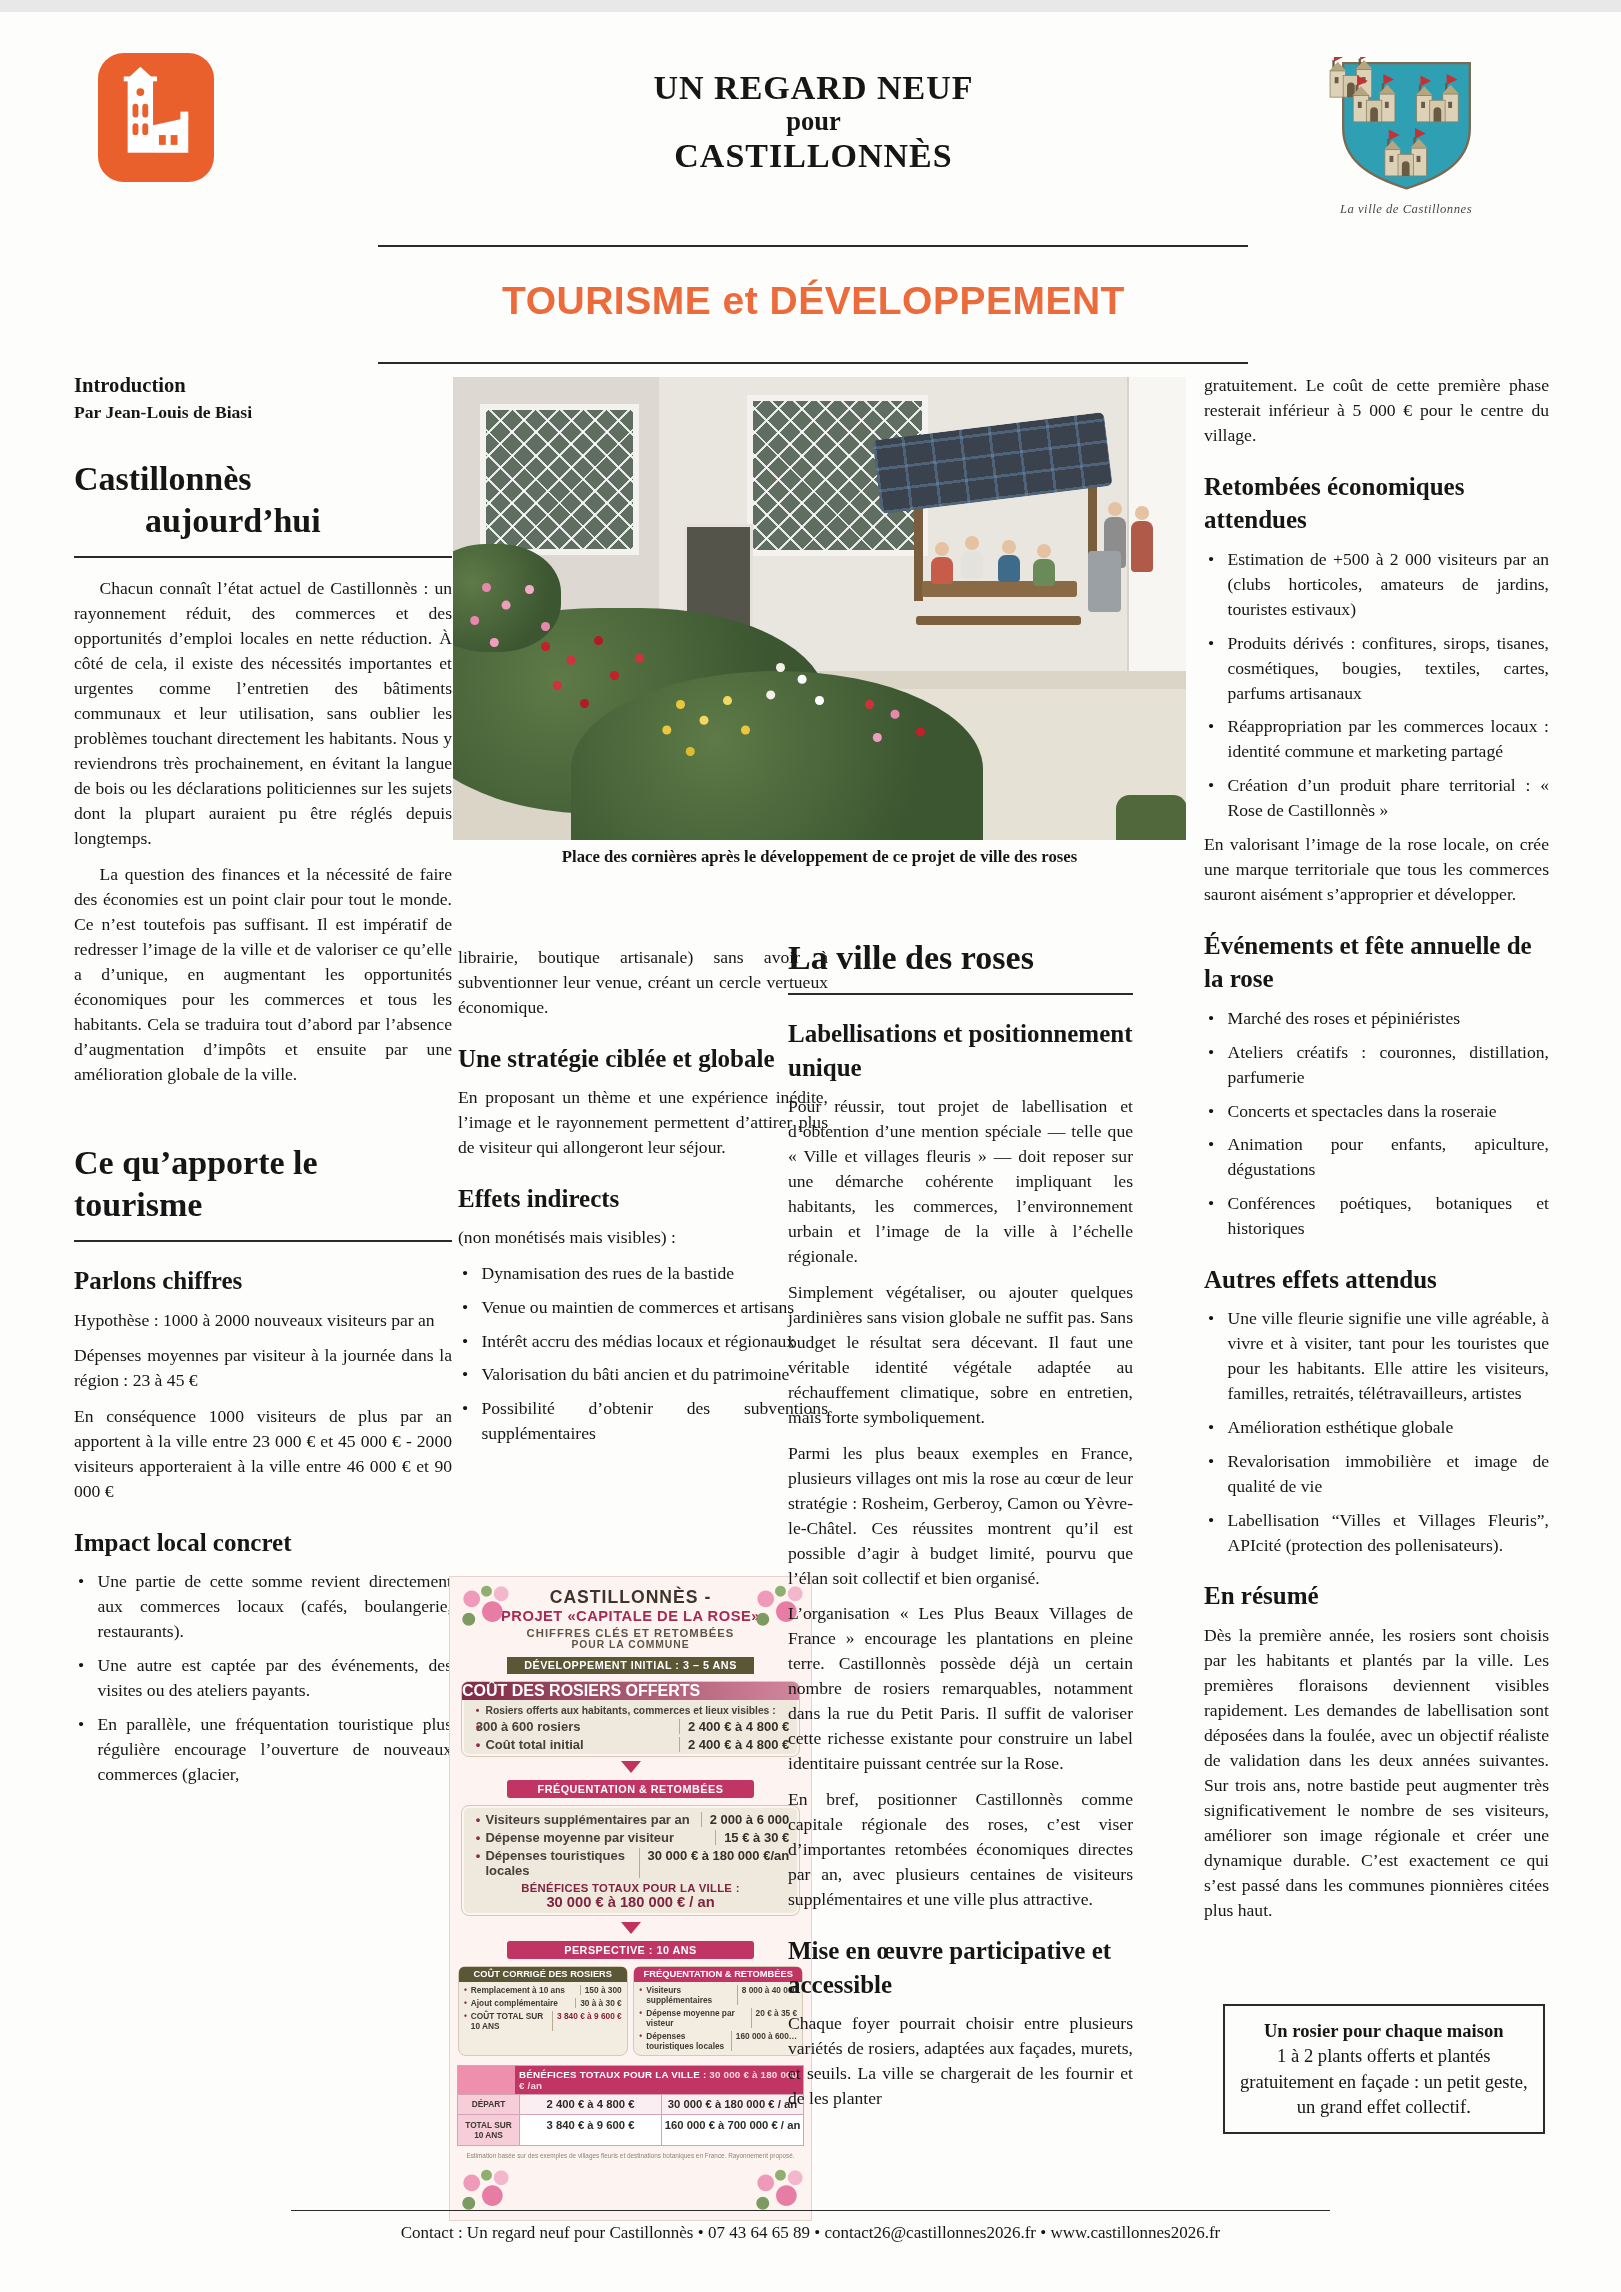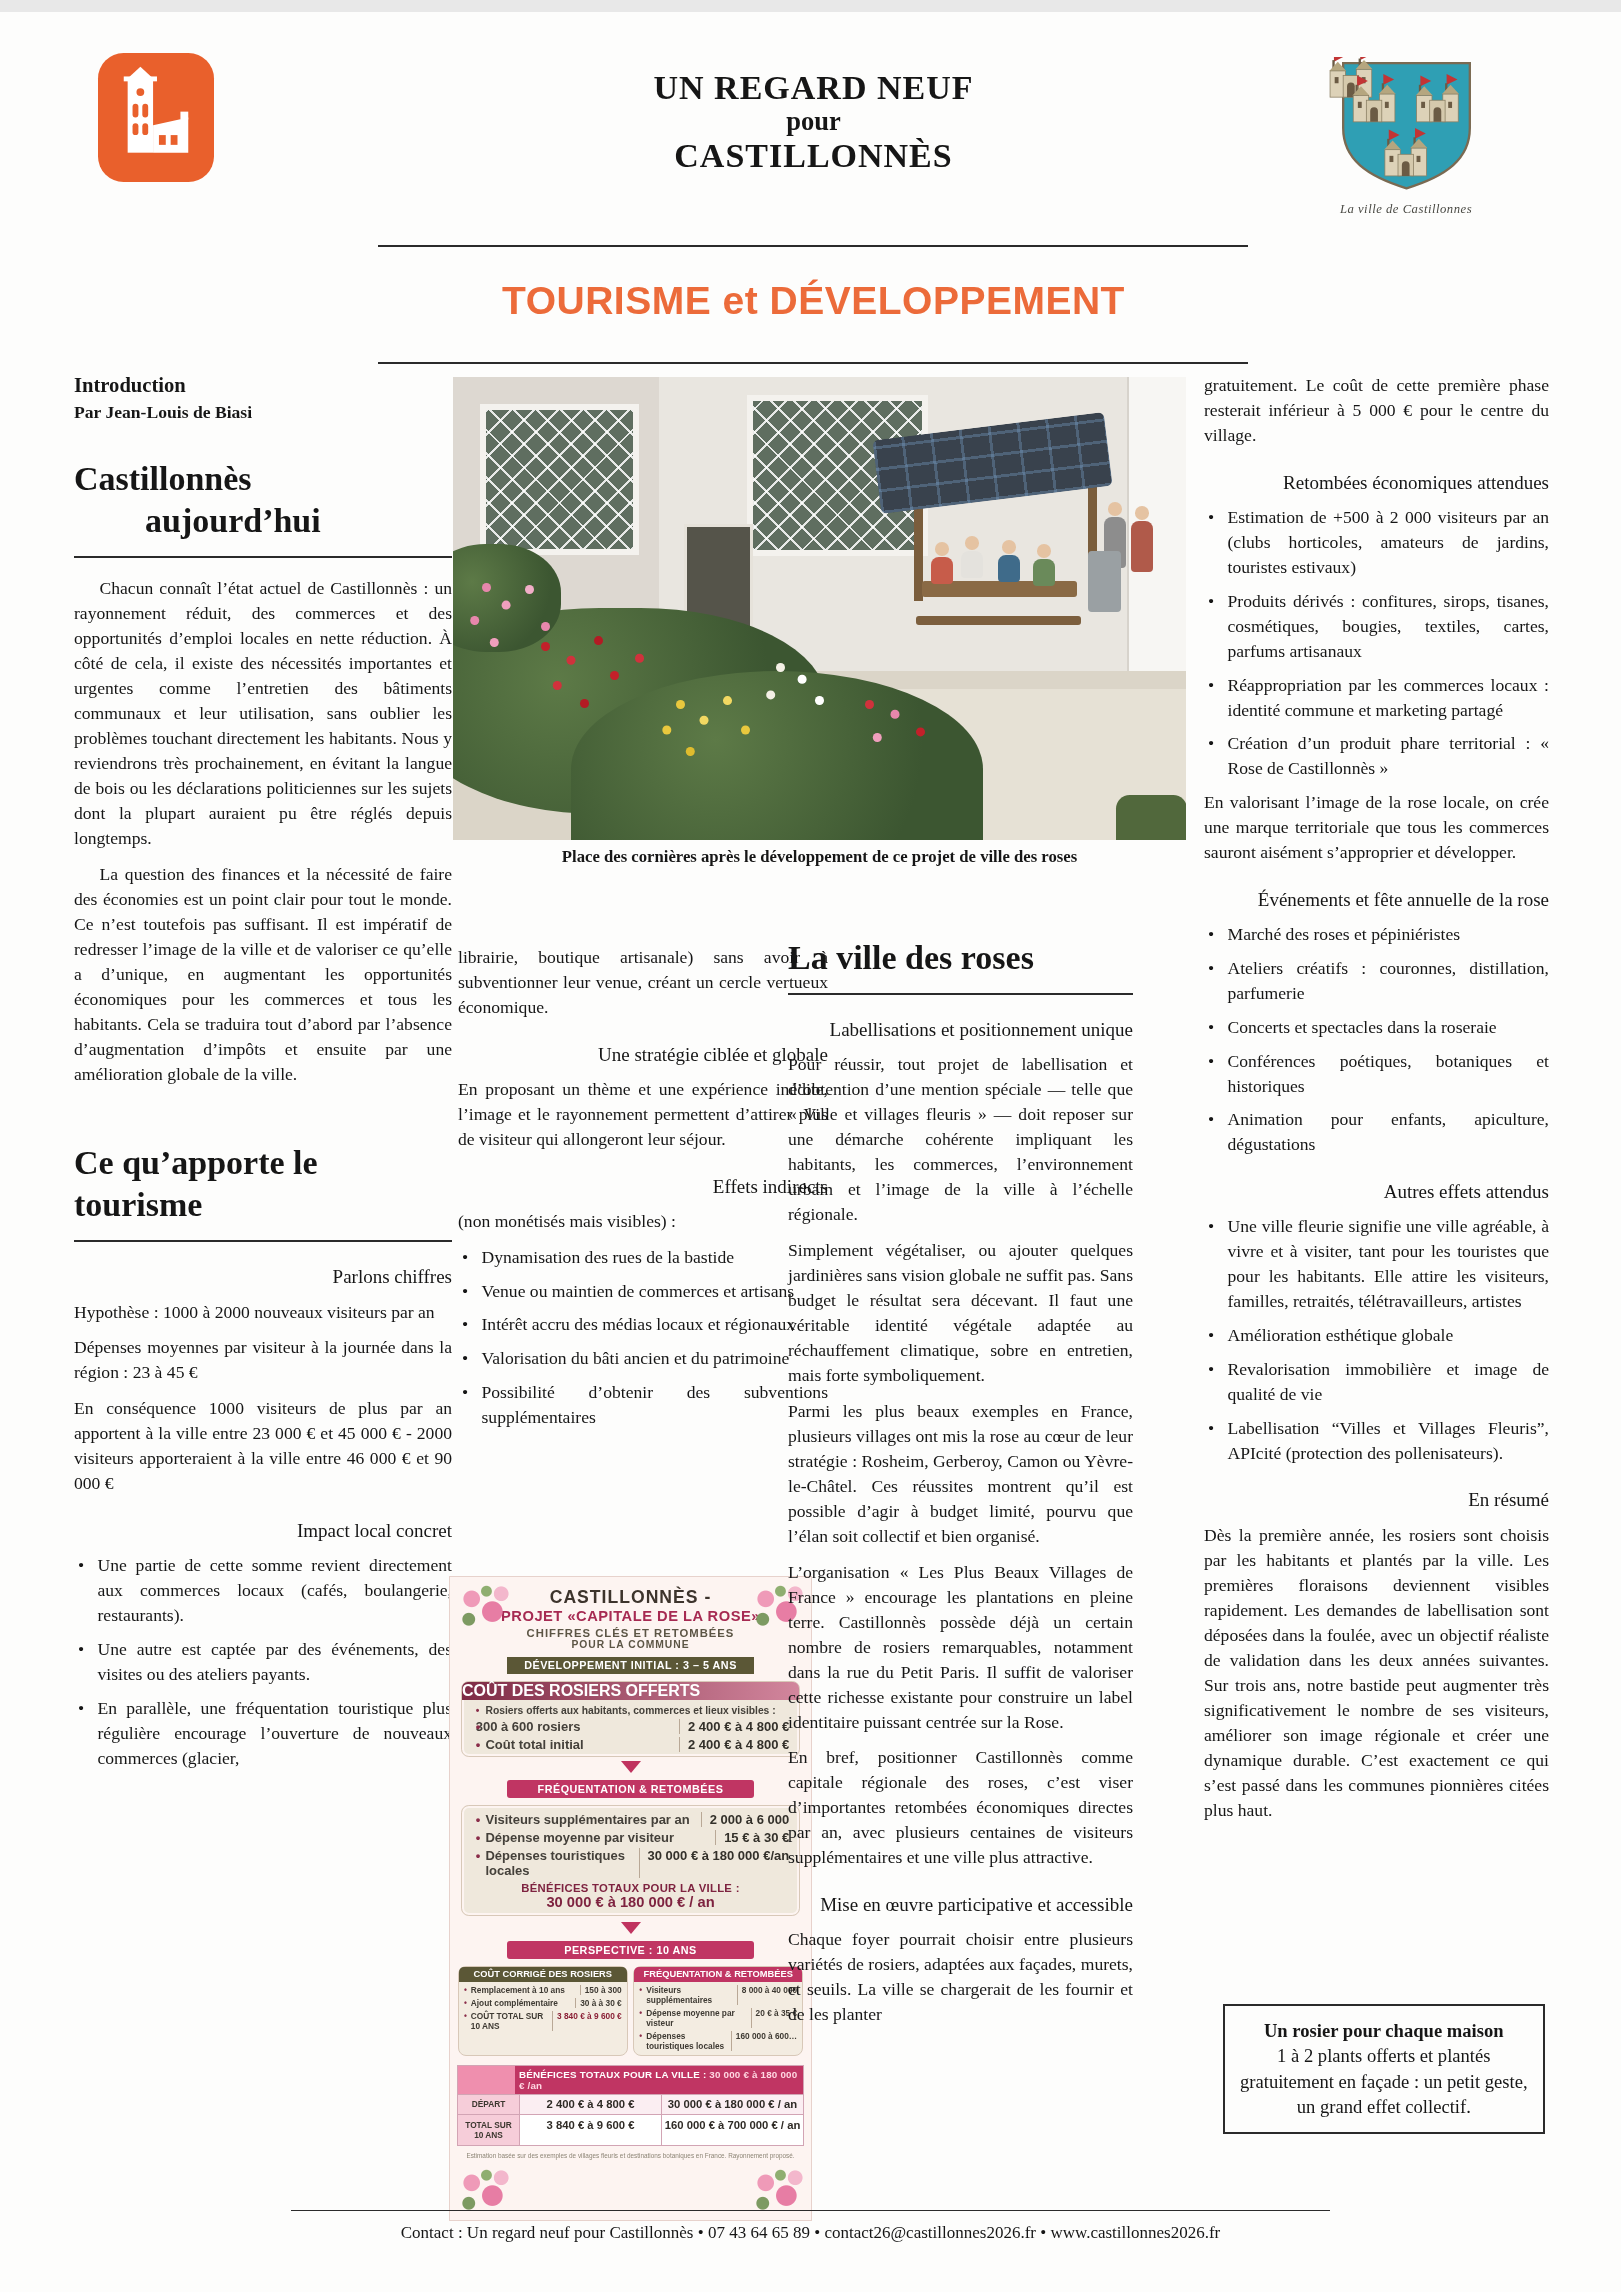--- a/index.html
+++ b/index.html
@@ -15,21 +15,21 @@
   .crest-caption{font-style:italic;font-size:12.7px;color:#4a4a44;margin-top:2px;letter-spacing:0.5px;}
   .section-head{position:absolute;left:392px;top:267px;width:843px;text-align:center;
     font-family:"Liberation Sans",sans-serif;font-weight:bold;font-size:39px;color:#ec6b3a;letter-spacing:0.5px;}
   
   .col{position:absolute;text-align:justify;font-size:17.6px;line-height:25px;}
   .kicker{font-size:20.6px;font-weight:bold;text-align:left;line-height:1.2;}
   .byline{font-size:17.6px;font-weight:bold;text-align:left;margin-top:2px;}
   .headline{font-size:34px;font-weight:bold;text-align:left;line-height:1.25;margin-top:33px;}
   .headline .l2{display:block;padding-left:71px;}
   .colrule{border-top:2px solid #2b2b2b;margin:13.7px 0 17.6px 0;}
-  .subhead{font-size:19px;font-weight:normal;text-align:right;line-height:1.35;margin:21.6px 0 9.8px 0;}
+  .subhead{font-size:25px;font-weight:bold;text-align:left;line-height:1.35;margin:21.6px 0 9.8px 0;}
   .para{margin:0 0 10.8px 0;}
   .indent{text-indent:25.5px;}
   .blist{margin:0;padding:0;list-style:none;text-align:justify;}
   .blist .bi{position:relative;padding-left:23.5px;margin:0 0 8.8px 0;}
   .blist .bi:before{content:"•";position:absolute;left:3.9px;}
   
   .photo{position:absolute;left:453px;top:365px;width:733px;height:463px;overflow:hidden;background:#e9e6e0;}
   .caption{position:absolute;left:453px;top:835px;width:733px;text-align:center;font-weight:bold;font-size:16.7px;}
   .wall{position:absolute;left:0;top:0;width:733px;height:299px;background:#e9e6e0;}
   .wall-shade{position:absolute;left:0;top:0;width:206px;height:299px;background:#ddd8d1;}
@@ -383,22 +383,22 @@
       <div class="bi">Produits dérivés : confitures, sirops, tisanes, cosmétiques, bougies, textiles, cartes, parfums artisanaux</div>
       <div class="bi">Réappropriation par les commerces locaux : identité commune et marketing partagé</div>
       <div class="bi">Création d’un produit phare territorial : « Rose de Castillonnès »</div>
     </div>
     <p class="para">En valorisant l’image de la rose locale, on crée une marque territoriale que tous les commerces sauront aisément s’approprier et développer.</p>
     <div class="subhead">Événements et fête annuelle de la rose</div>
     <div class="blist">
       <div class="bi">Marché des roses et pépiniéristes</div>
       <div class="bi">Ateliers créatifs : couronnes, distillation, parfumerie</div>
       <div class="bi">Concerts et spectacles dans la roseraie</div>
+      <div class="bi">Animation pour enfants, apiculture, dégustations</div>
       <div class="bi">Conférences poétiques, botaniques et historiques</div>
-      <div class="bi">Animation pour enfants, apiculture, dégustations</div>
     </div>
     <div class="subhead">Autres effets attendus</div>
     <div class="blist">
       <div class="bi">Une ville fleurie signifie une ville agréable, à vivre et à visiter, tant pour les touristes que pour les habitants. Elle attire les visiteurs, familles, retraités, télétravailleurs, artistes</div>
       <div class="bi">Amélioration esthétique globale</div>
       <div class="bi">Revalorisation immobilière et image de qualité de vie</div>
       <div class="bi">Labellisation “Villes et Villages Fleuris”, APIcité (protection des pollenisateurs).</div>
     </div>
     <div class="subhead">En résumé</div>
     <p class="para">Dès la première année, les rosiers sont choisis par les habitants et plantés par la ville. Les premières floraisons deviennent visibles rapidement. Les demandes de labellisation sont déposées dans la foulée, avec un objectif réaliste de validation dans les deux années suivantes. Sur trois ans, notre bastide peut augmenter très significativement le nombre de ses visiteurs, améliorer son image régionale et créer une dynamique durable. C’est exactement ce qui s’est passé dans les communes pionnières citées plus haut.</p>

